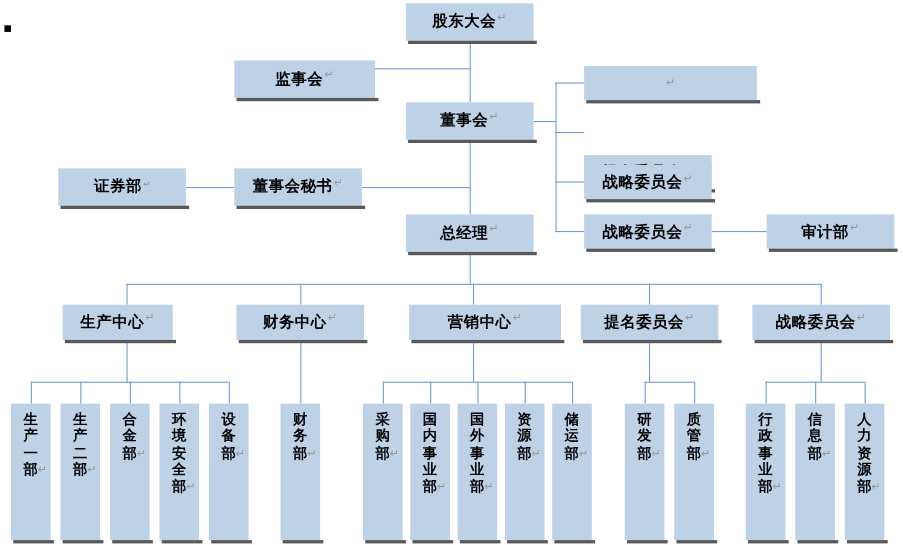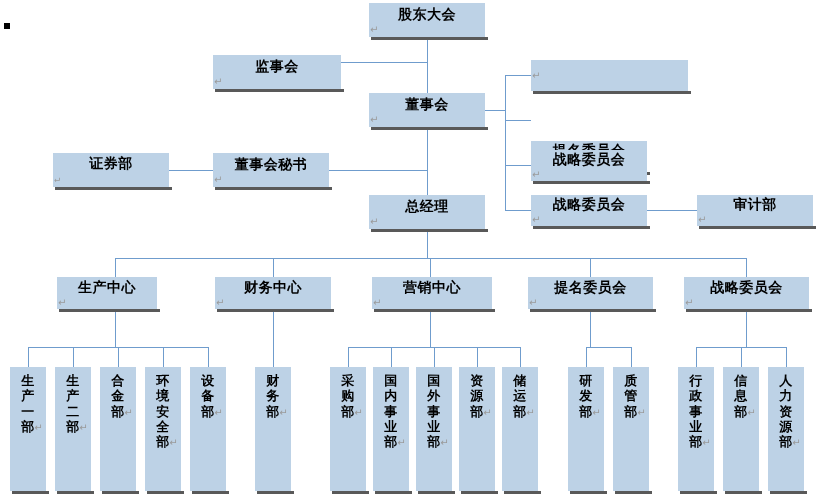--- a/index.html
+++ b/index.html
@@ -35,21 +35,21 @@
     color:#9a9a9a;
     font-weight:normal;
     font-size:10px;
     margin-left:1px;
     align-self:flex-start;
   }
   .h-box{font-size:14px;}
   .h-box .label{white-space:nowrap;}
 
   
-  .hwrap{display:flex;justify-content:center;width:100%;flex-direction:column;}
+  .hwrap{display:flex;justify-content:center;width:100%;}
 
   
   .v-box{
     font-size:13px;
     align-items:flex-start;
     padding-top:6px;
   }
   .v-box .vwrap{
     display:flex;
     flex-direction:column;
@@ -216,21 +216,21 @@
       </span>
   </div>
 
   <div class="box h-box" style="left: 215px; top: 277px; width: 116px; height: 32px; background: rgb(189, 210, 230);">
     <span class="hwrap">
         <span class="label">财务中心</span>
         <span class="pilcrow">↵</span>
       </span>
   </div>
 
-  <div class="box h-box" style="left: 372px; top: 277px; width: 120px; height: 32px; background: rgb(189, 210, 230);">
+  <div class="box h-box" style="left: 372px; top: 277px; width: 138px; height: 32px; background: rgb(189, 210, 230);">
     <span class="hwrap">
         <span class="label">营销中心</span>
         <span class="pilcrow">↵</span>
       </span>
   </div>
 
   <div class="box h-box" style="left: 528px; top: 277px; width: 125px; height: 32px; background: rgb(189, 210, 230);">
     <span class="hwrap">
         <span class="label">提名委员会</span>
         <span class="pilcrow">↵</span>

